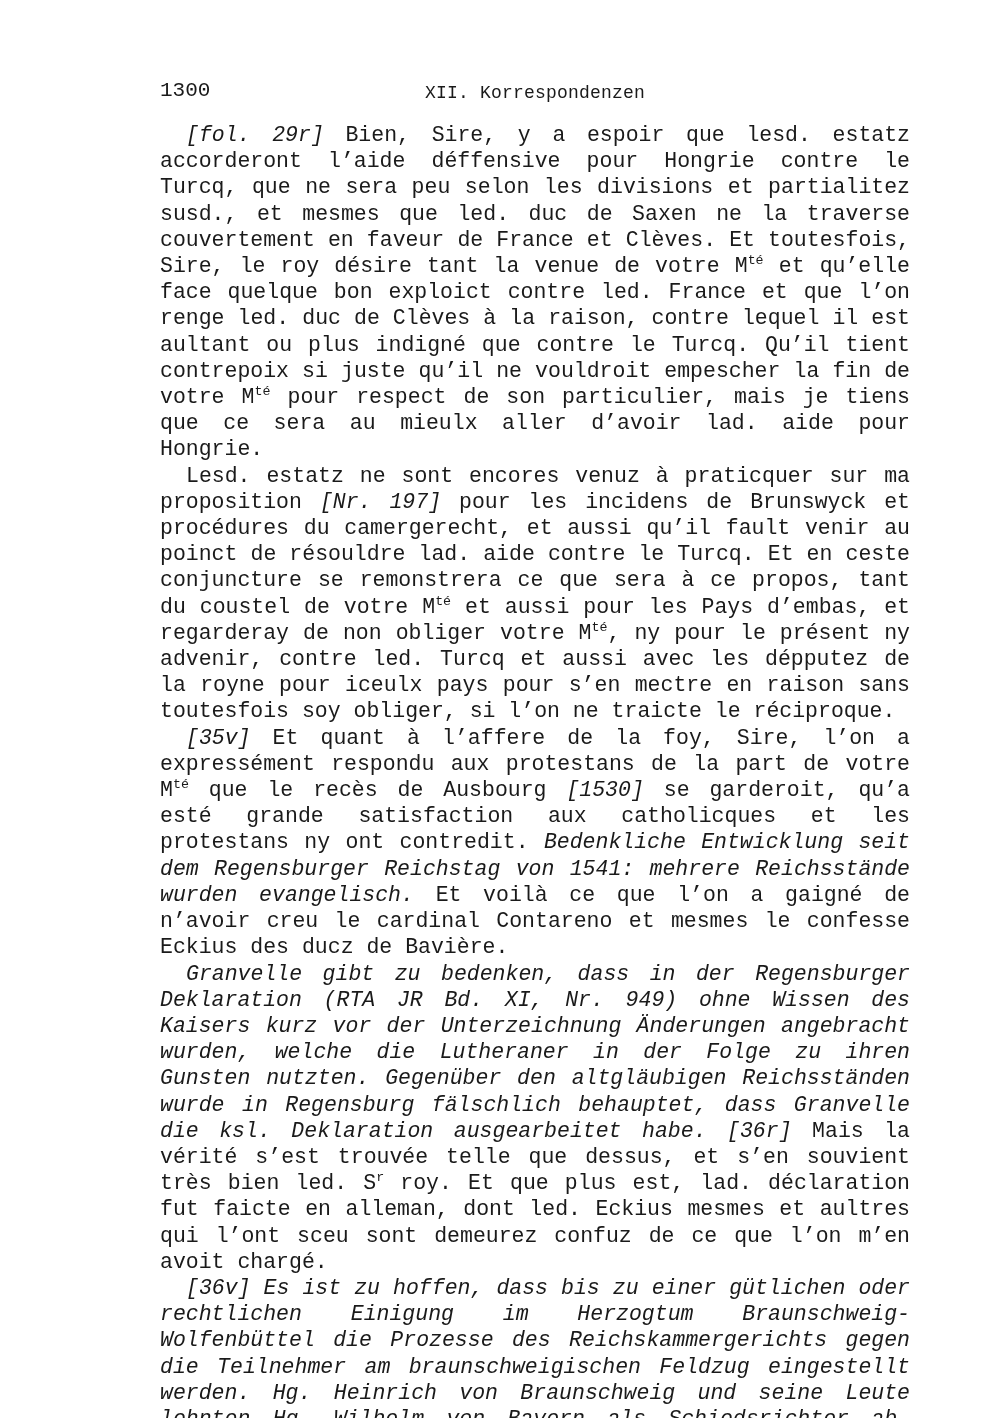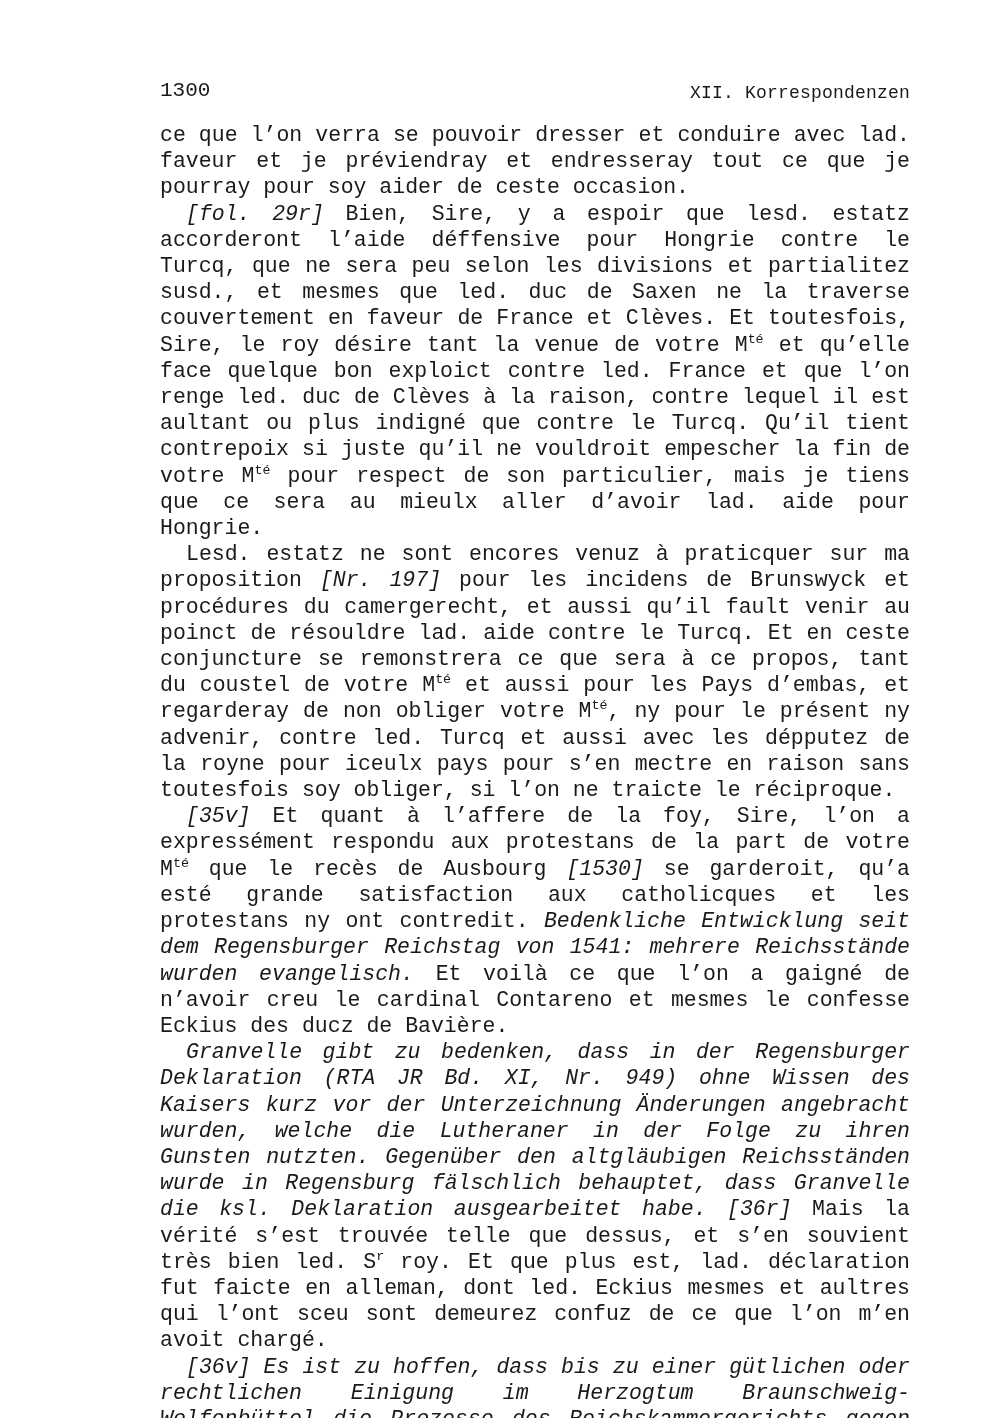--- a/index.html
+++ b/index.html
@@ -4,35 +4,34 @@
 <style>
   html, body { margin: 0; padding: 0; background: #ffffff; }
   body { width: 1004px; height: 1418px; position: relative; overflow: hidden; }
   .page {
     position: absolute; left: 160px; top: 78px; width: 750px;
     font-family: Liberation Mono, monospace;
     color: #1a1a1a; font-size: 21.5px; line-height: 26.2px;
   }
   .header { position: relative; height: 28px; margin-bottom: 16px; }
   .page-number { position: absolute; left: 0; top: 0; font-size: 21px; }
-  .running-head { position: absolute; left: 0; right: 0; top: 2px; text-align: right; font-size: 18px; letter-spacing: 0.2px; }
+  .running-head { position: absolute; left: 0; right: 0; top: 2px; text-align: center; font-size: 18px; letter-spacing: 0.2px; }
   .p { margin: 0; text-align: justify; hyphens: manual; }
   .indent { text-indent: 26px; }
   .it { font-style: italic; }
   sup { font-size: 0.62em; line-height: 0; vertical-align: 0.6em; }
 </style>
 </head>
 <body>
 
 <div class="page">
   <div class="header">
     <span class="page-number">1300</span>
     <div class="running-head">XII. Korrespondenzen</div>
   </div>
   <div id="body-text">
-      <p class="p"><span>ce que l’on verra se pouvoir dresser et conduire avec lad. faveur et je préviendray et endresseray tout ce que je pourray pour soy aider de ceste occasion.</span></p>
       <p class="p indent"><span class="it">[fol. 29r]</span><span> Bien, Sire, y a espoir que lesd. estatz accorderont l’aide déffensive pour Hongrie contre le Turcq, que ne sera peu selon les divisions et partialitez susd., et mesmes que led. duc de Saxen ne la traverse couvertement en faveur de France et Clèves. Et toutesfois, Sire, le roy désire tant la venue de votre M</span><sup>té</sup><span> et qu’elle face quelque bon exploict contre led. France et que l’on renge led. duc de Clèves à la raison, contre lequel il est aultant ou plus indigné que contre le Turcq. Qu’il tient contrepoix si juste qu’il ne vouldroit empescher la fin de votre M</span><sup>té</sup><span> pour respect de son particulier, mais je tiens que ce sera au mieulx aller d’avoir lad. aide pour Hongrie.</span></p>
       <p class="p indent"><span>Lesd. estatz ne sont encores venuz à praticquer sur ma proposition </span><span class="it">[Nr. 197]</span><span> pour les incidens de Brunswyck et procédures du camergerecht, et aussi qu’il fault venir au poinct de résouldre lad. aide contre le Turcq. Et en ceste con­juncture se remonstrera ce que sera à ce propos, tant du coustel de votre M</span><sup>té</sup><span> et aussi pour les Pays d’embas, et regarderay de non obliger votre M</span><sup>té</sup><span>, ny pour le présent ny advenir, contre led. Turcq et aussi avec les dépputez de la royne pour iceulx pays pour s’en mectre en raison sans toutesfois soy obliger, si l’on ne traicte le réciproque.</span></p>
       <p class="p indent"><span class="it">[35v]</span><span> Et quant à l’affere de la foy, Sire, l’on a expressément respondu aux protestans de la part de votre M</span><sup>té</sup><span> que le recès de Ausbourg </span><span class="it">[1530]</span><span> se garderoit, qu’a esté grande satisfaction aux catholicques et les protestans ny ont contredit. </span><span class="it">Bedenkliche Entwicklung seit dem Regensburger Reichstag von 1541: mehrere Reichsstände wurden evangelisch.</span><span> Et voilà ce que l’on a gaigné de n’avoir creu le cardinal Contareno et mesmes le confesse Eckius des ducz de Bavière.</span></p>
       <p class="p indent"><span class="it">Granvelle gibt zu bedenken, dass in der Regensburger Deklaration (RTA JR Bd. XI, Nr. 949) ohne Wissen des Kaisers kurz vor der Unterzeichnung Änderungen angebracht wurden, welche die Lutheraner in der Folge zu ihren Gunsten nutzten. Gegenüber den altgläubigen Reichsständen wurde in Regensburg fälschlich behaup­tet, dass Granvelle die ksl. Deklaration ausgearbeitet habe. [36r]</span><span> Mais la vérité s’est trouvée telle que dessus, et s’en souvient très bien led. S</span><sup>r</sup><span> roy. Et que plus est, lad. déclaration fut faicte en alleman, dont led. Eckius mesmes et aultres qui l’ont sceu sont demeurez confuz de ce que l’on m’en avoit chargé.</span></p>
       <p class="p indent"><span class="it">[36v] Es ist zu hoffen, dass bis zu einer gütlichen oder rechtlichen Einigung im Herzogtum Braunschweig-Wolfenbüttel die Prozesse des Reichskammergerichts gegen die Teilnehmer am braunschweigischen Feldzug eingestellt werden. Hg. Hein­rich von Braunschweig und seine Leute lehnten Hg. Wilhelm von Bayern als Schieds­richter ab, obwohl dessen Bruder, Hg. Ludwig von Bayern, offen den Braunschwei­ger Herzog unterstütze.</span></p>
     </div>
 </div>
 
 </body></html>

